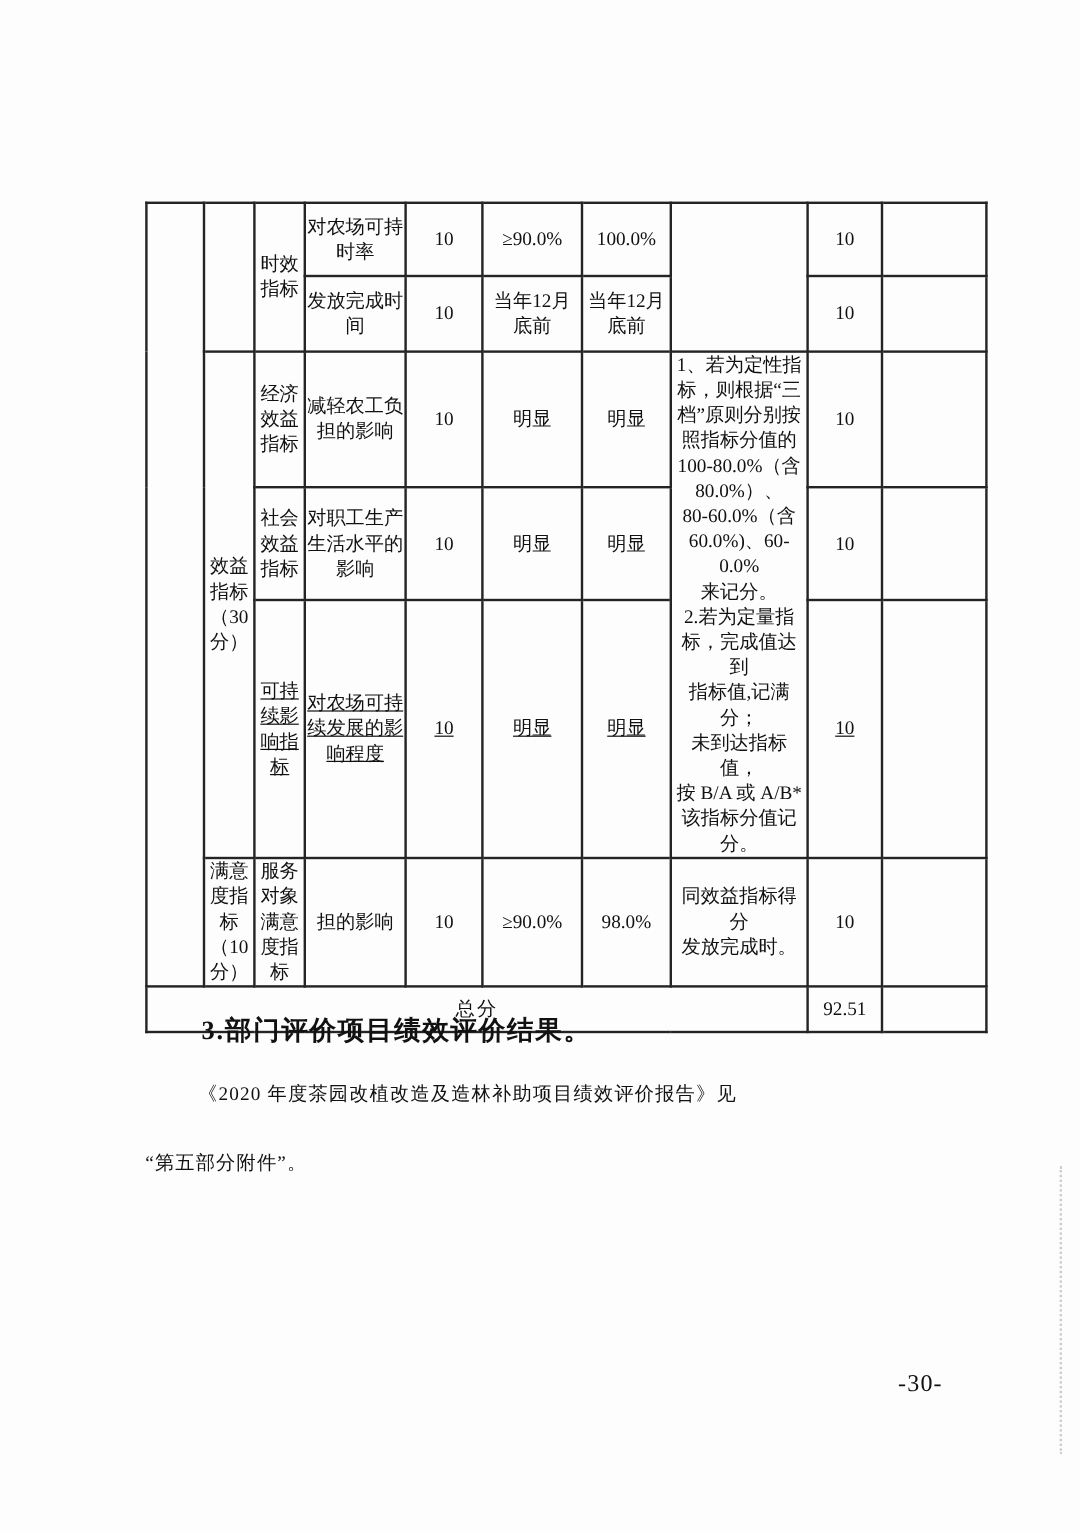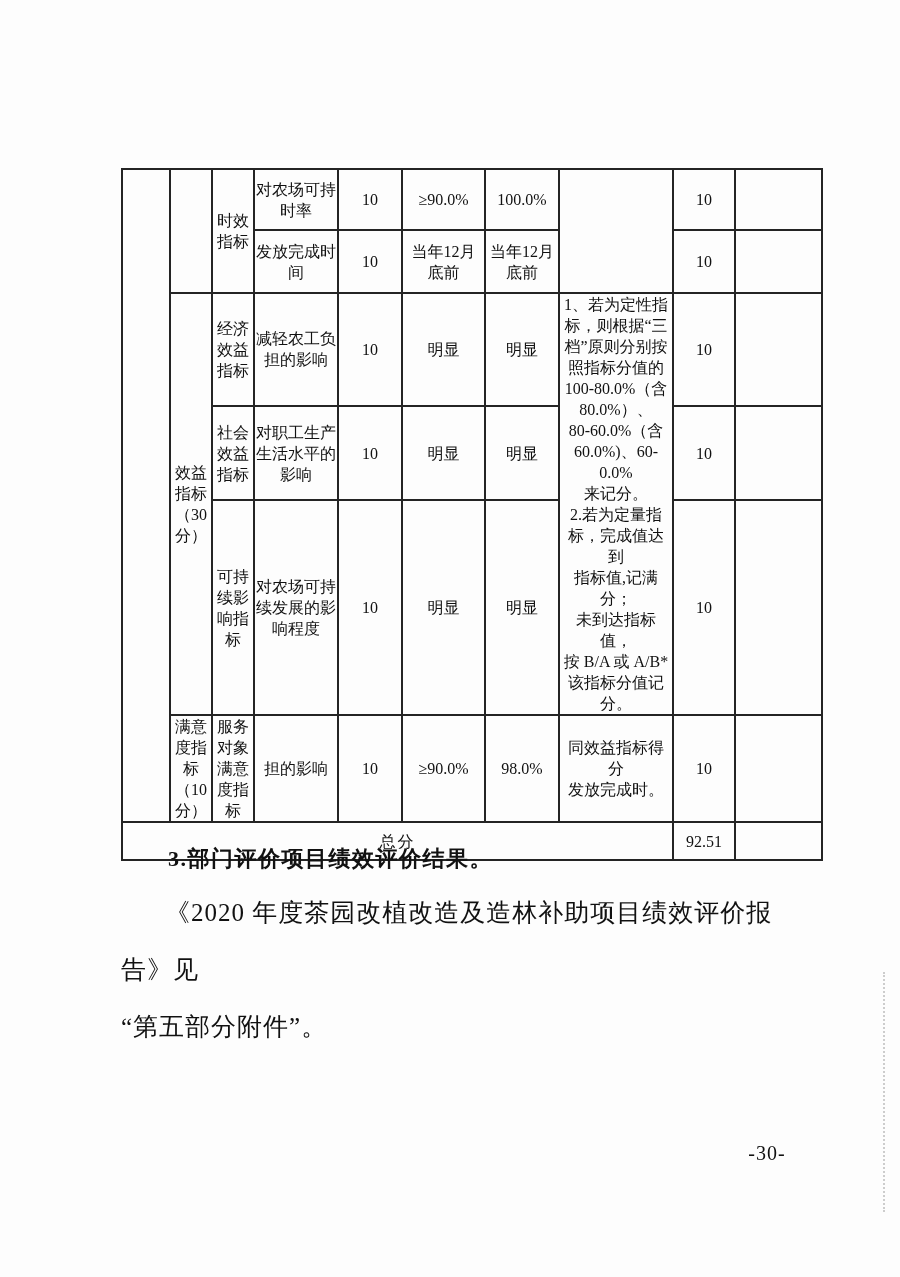--- a/index.html
+++ b/index.html
@@ -24,37 +24,37 @@
     text-align:center;vertical-align:middle;
     padding:0 1px;
     font-size:16px;line-height:21px;
     white-space:pre-line;
     overflow:hidden;
   }
   tr.r1{height:61px;}
   tr.r2{height:63px;}
   tr.r3{height:94px;}
   tr.r4{height:79px;}
-  tr.r5{height:179px;}
+  tr.r5{height:179px;text-decoration:underline;}
   tr.r6{height:82px;}
   tr.r7{height:38px;margin-left:28px;}
   td.note-long{font-size:15.5px;line-height:22px;padding:0 2px;}
   td.total-label{font-size:17px;letter-spacing:2px;}
   td.num{font-size:17px;}
   
   .section-heading{
     position:absolute;left:164px;top:840px;
     font-size:22px;font-weight:bold;
     letter-spacing:1.5px;
     margin:4px;
   }
   .body-paragraph{
     position:absolute;left:121px;top:884px;
     width:702px;
-    font-size:25px;line-height:57px;
+    font-size:16px;line-height:57px;
     text-indent:44px;
     letter-spacing:1px;
     white-space:pre-line;
     margin:0;
   }
   .page-number{
     position:absolute;left:722px;top:1126px;
     width:90px;text-align:center;
     font-size:20px;letter-spacing:1px;margin-top:16px;
   }

